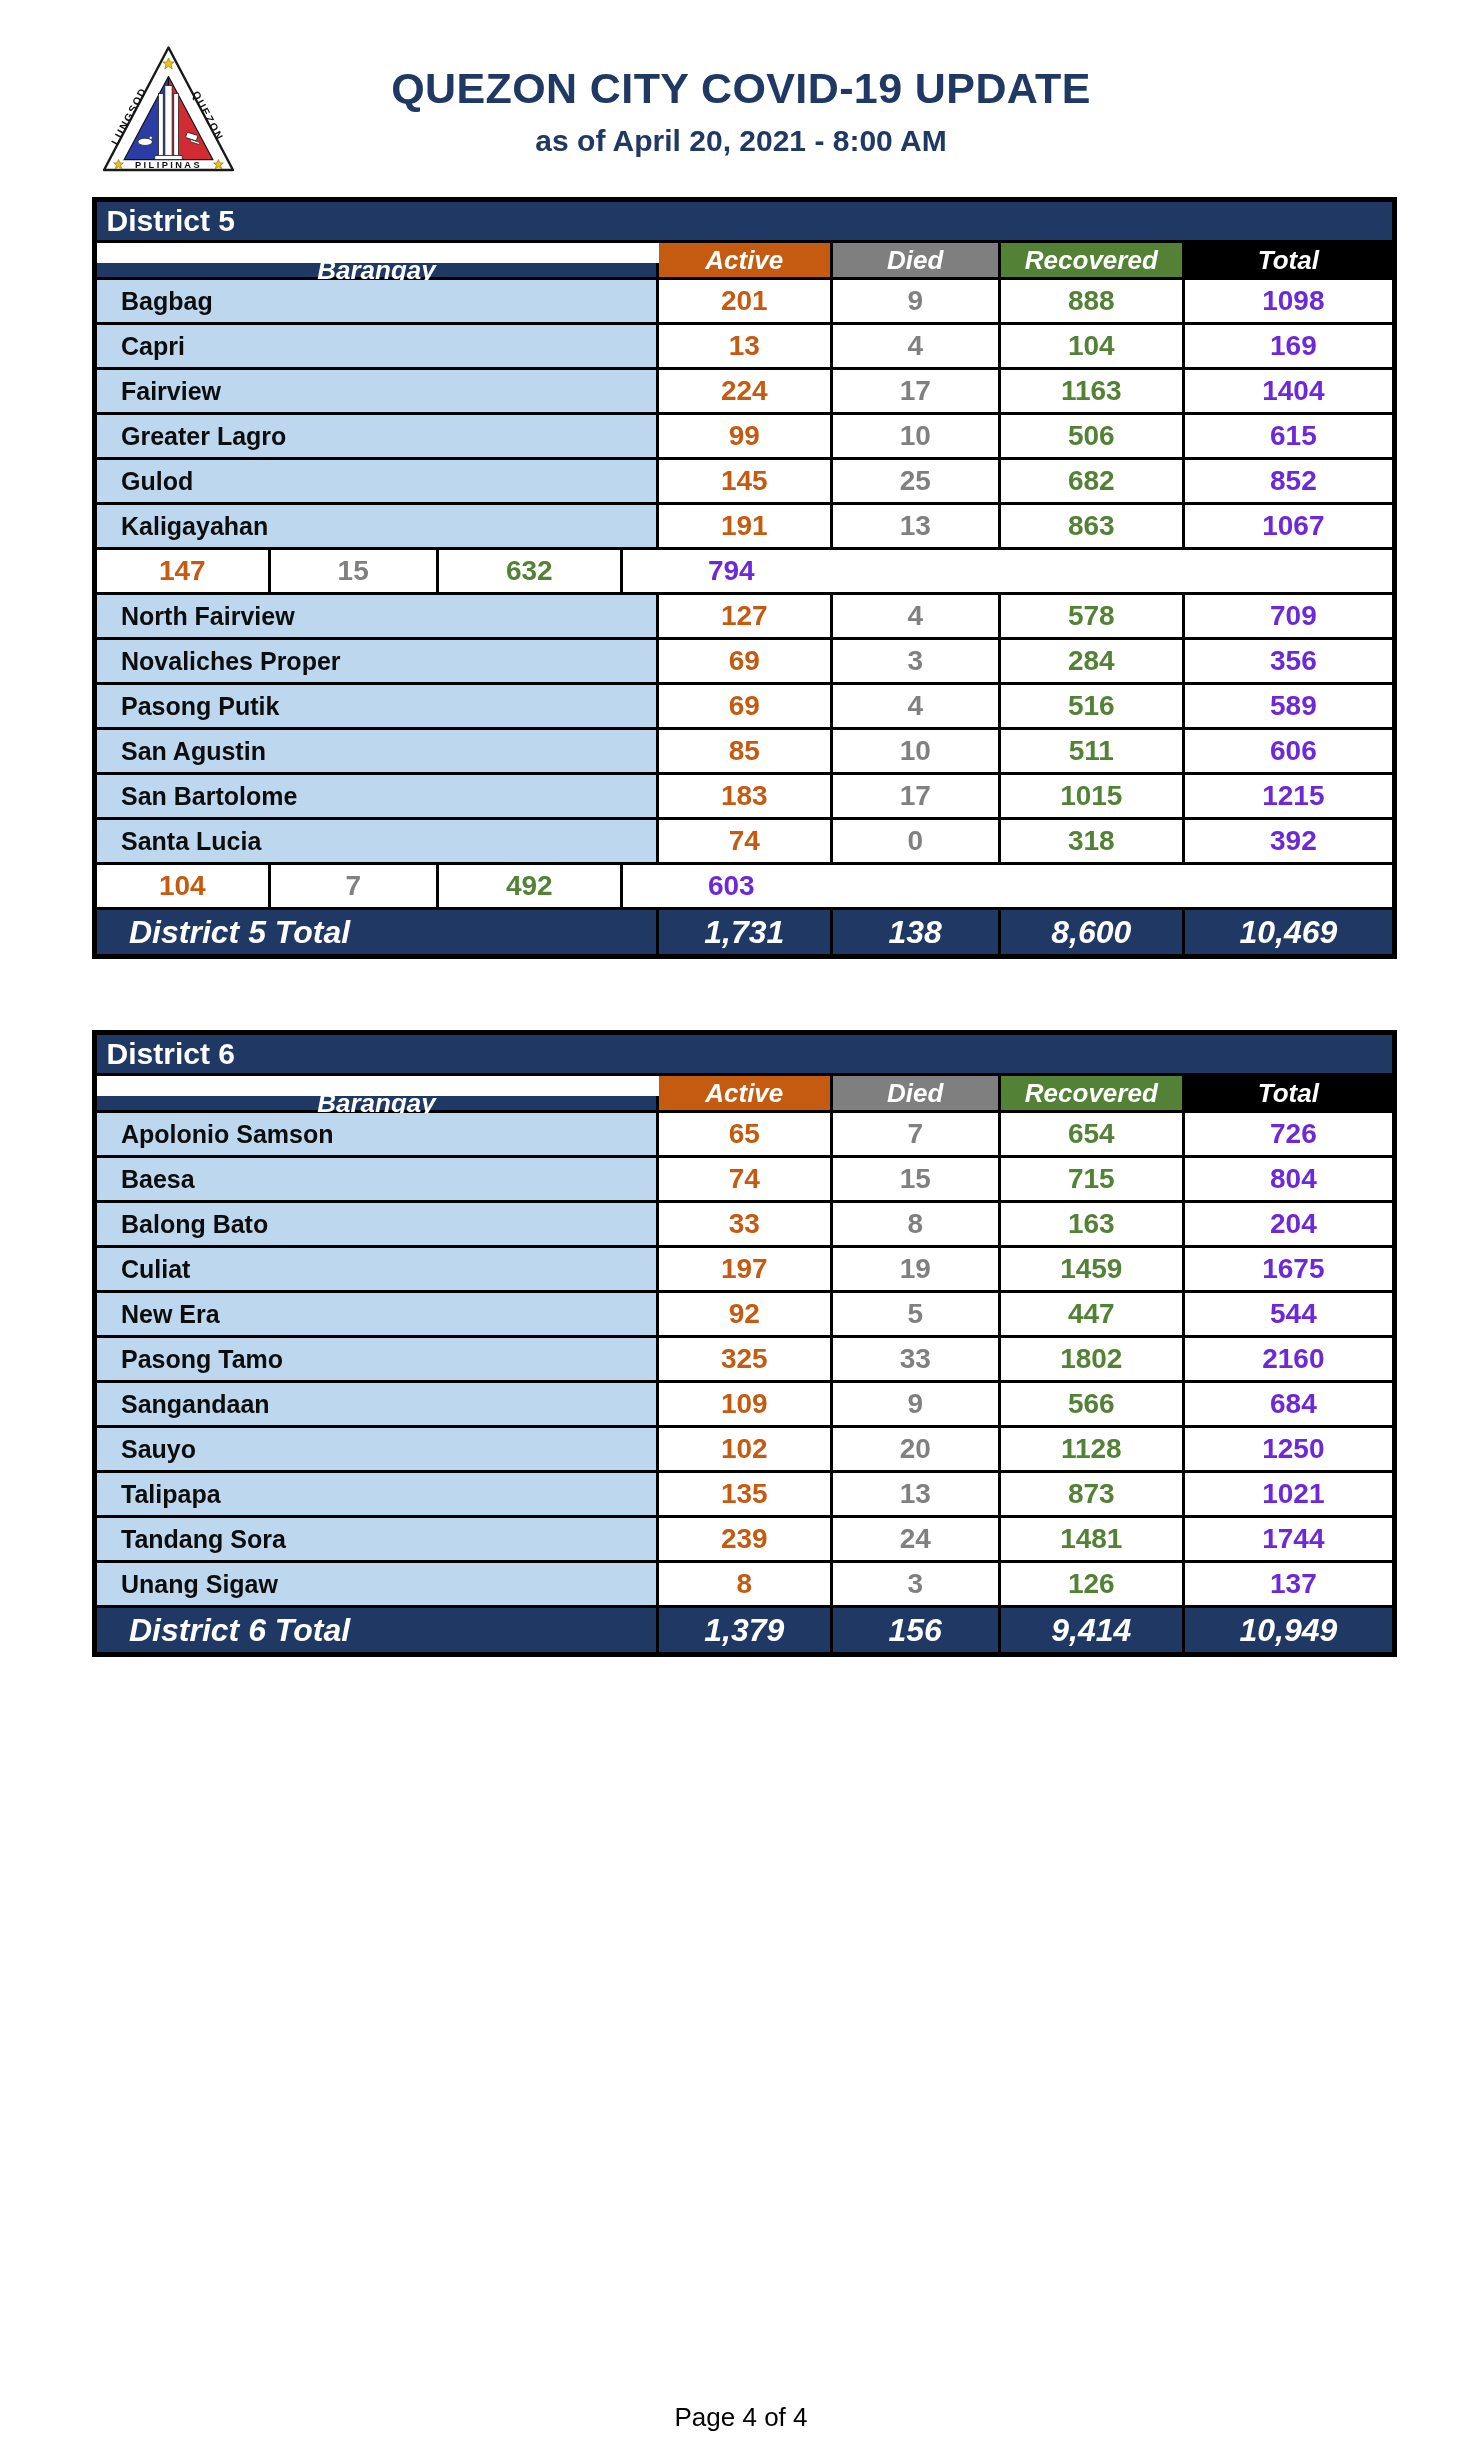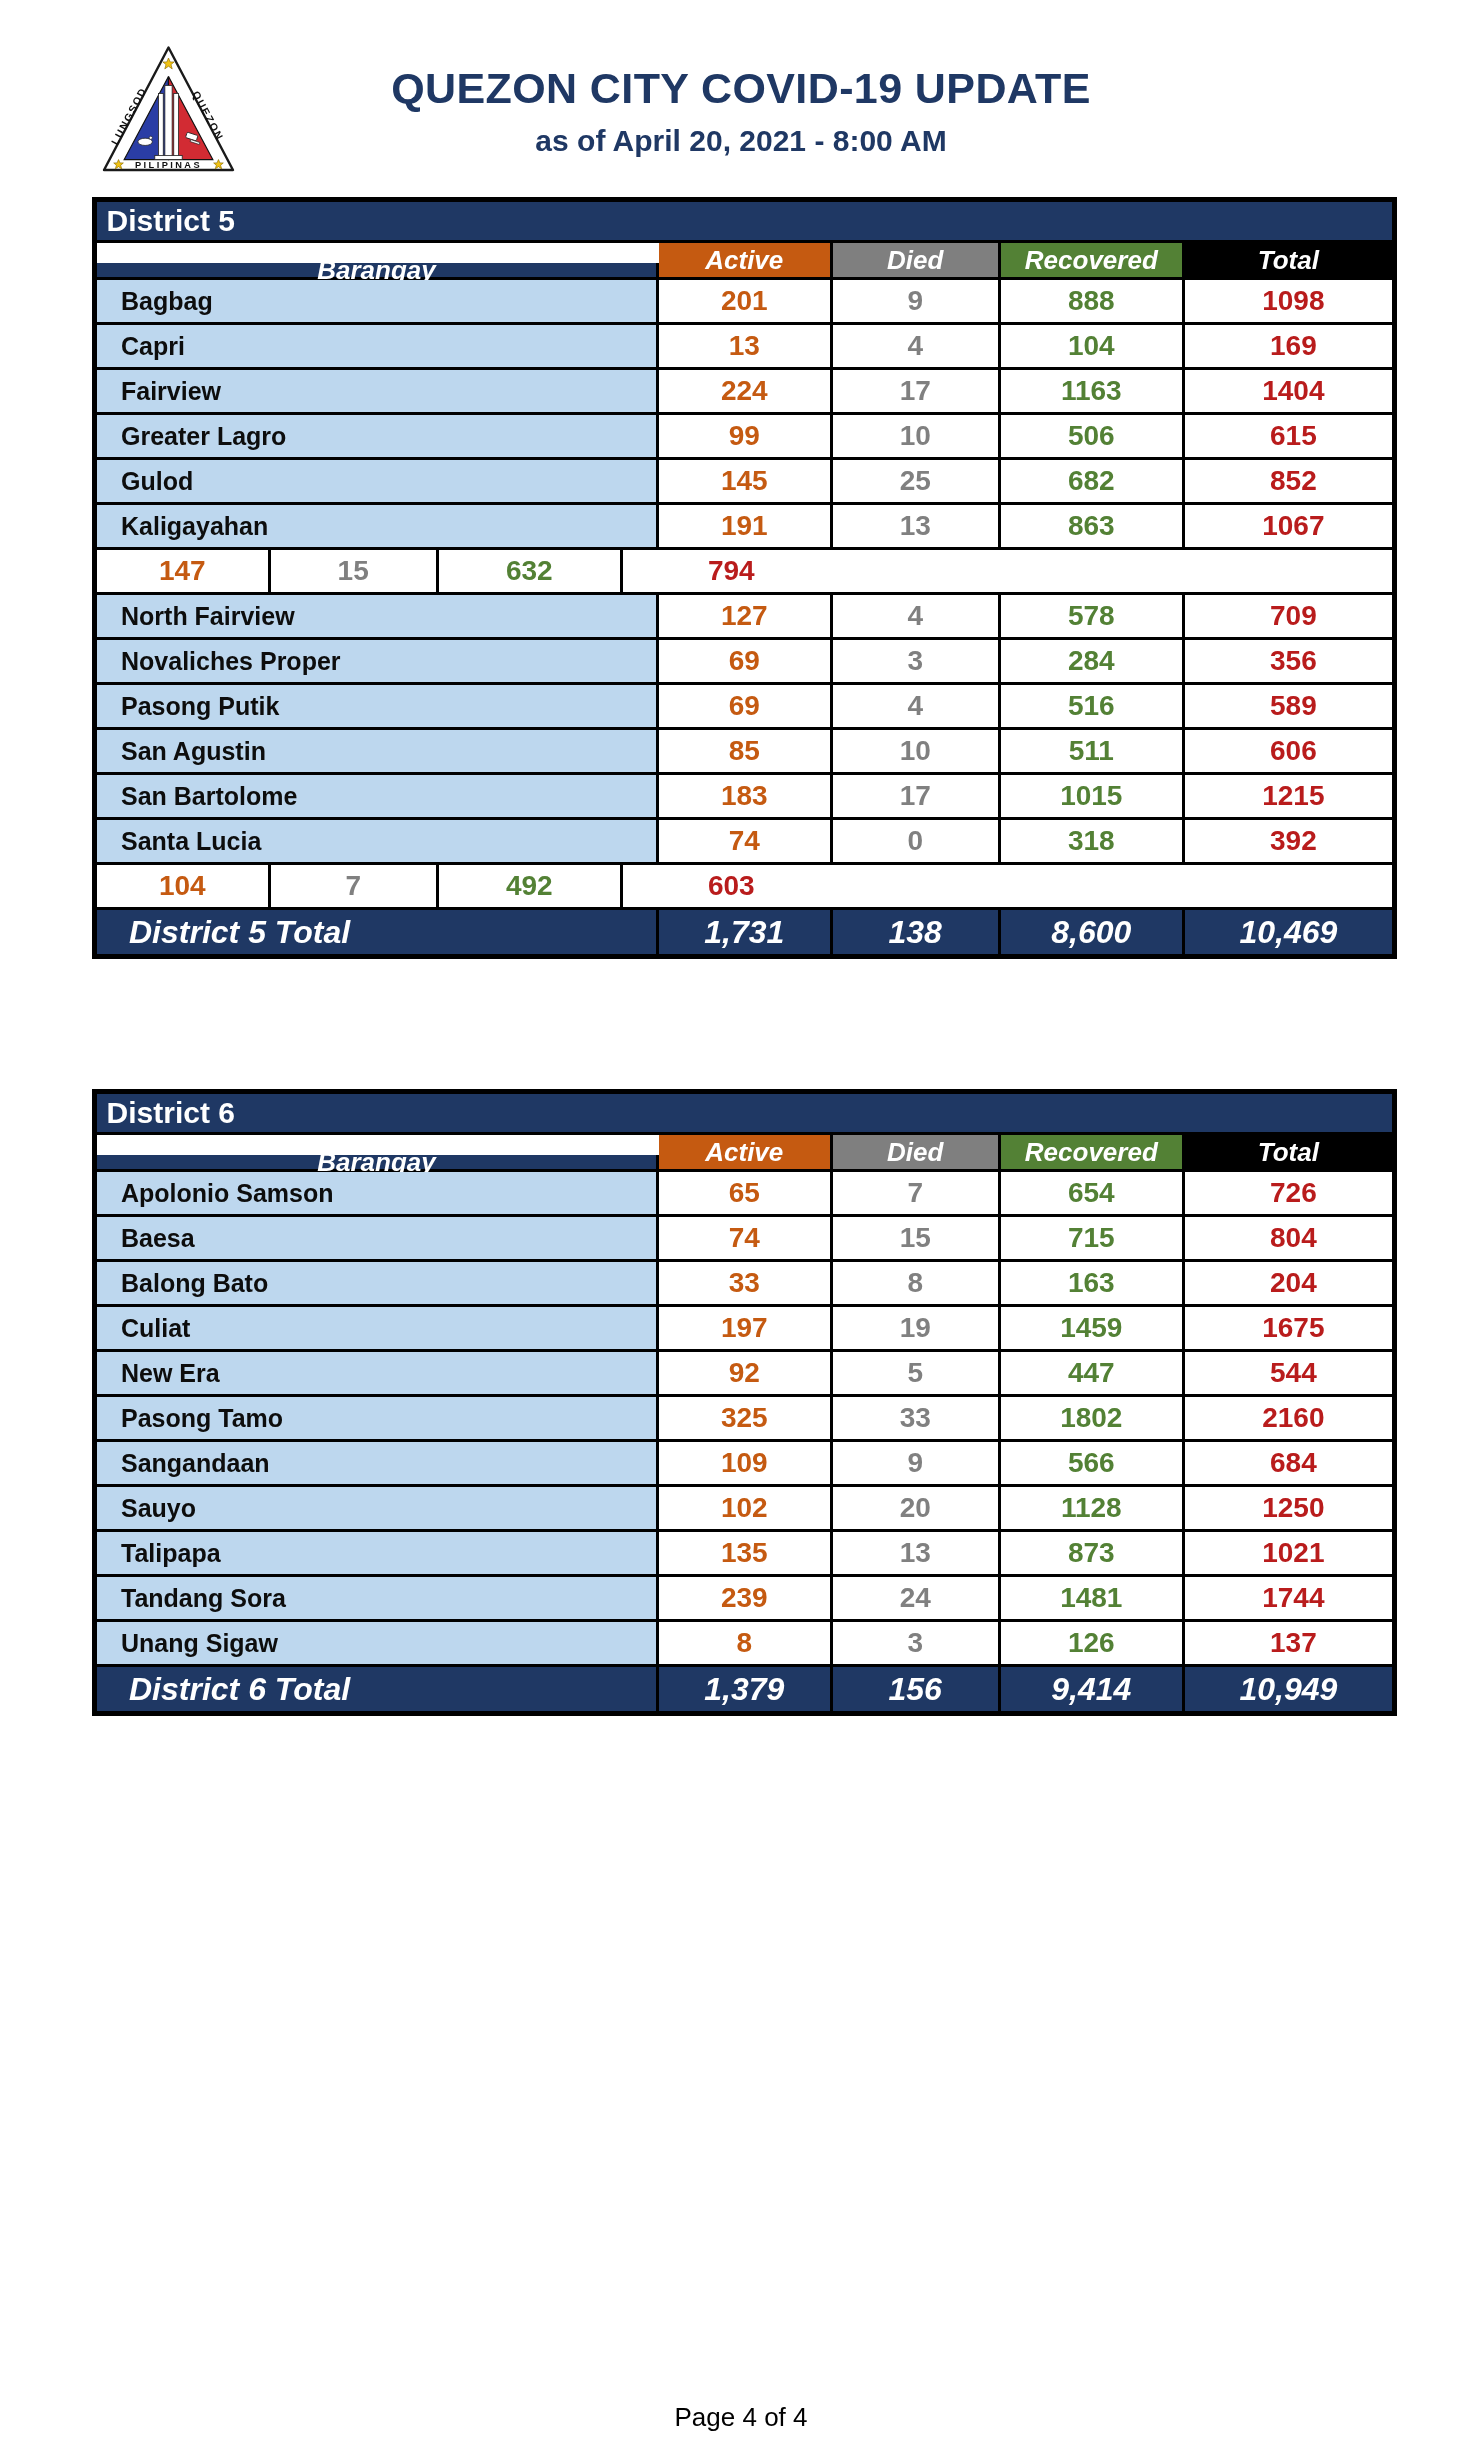--- a/index.html
+++ b/index.html
@@ -23,21 +23,21 @@
     text-align:center; color:#1F3864; font-weight:bold;
     font-size:30px; margin-top:11px;
   }
 
   
   .district-table {
     position:absolute; left:92px; width:1305px;
     border:5.6px solid #000; background:#fff;
   }
   .tbl-d5 { top:197px; }
-  .tbl-d6 { top:1089px; }
+  .tbl-d6 { top:1030px; }
 
   .district-band {
     height:41px; background:#1F3864; border-bottom:3.2px solid #000;
     color:#fff; font-weight:bold; font-size:30px;
     display:flex; align-items:center; padding-left:9.6px;
   }
   .cols-header { display:flex; height:37px; border-bottom:3.2px solid #000; }
   .cols-header .cell {
     color:#fff; font-weight:bold; font-style:italic; font-size:26px;
     display:flex; align-items:center; justify-content:center;
@@ -63,21 +63,21 @@
     font-weight:bold; font-size:25px;
     display:flex; align-items:center; padding-left:24px;
   }
   .cell-num {
     font-weight:bold; font-size:28px;
     display:flex; align-items:center; justify-content:center;
   }
   .cell-active    { color:#C55A11; }
   .cell-died      { color:#808080; }
   .cell-recovered { color:#538135; }
-  .cell-total     { color:#b91c1c;padding-left:10px; }
+  .cell-total     { color:#6d28d9;padding-left:10px; }
 
   .total-row { display:flex; height:44px; background:#1F3864; }
   .total-row .cell {
     color:#ffffff; font-weight:bold; font-style:italic; font-size:32px;
     display:flex; align-items:center; justify-content:center;
   }
   .total-row .total-label { justify-content:flex-start; padding-left:32px; }
 
   
   .footer {

